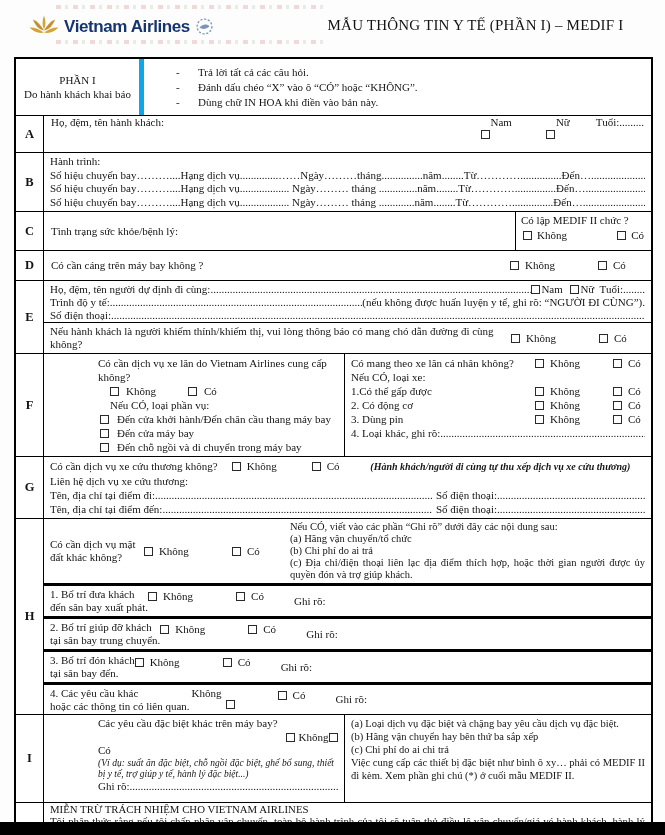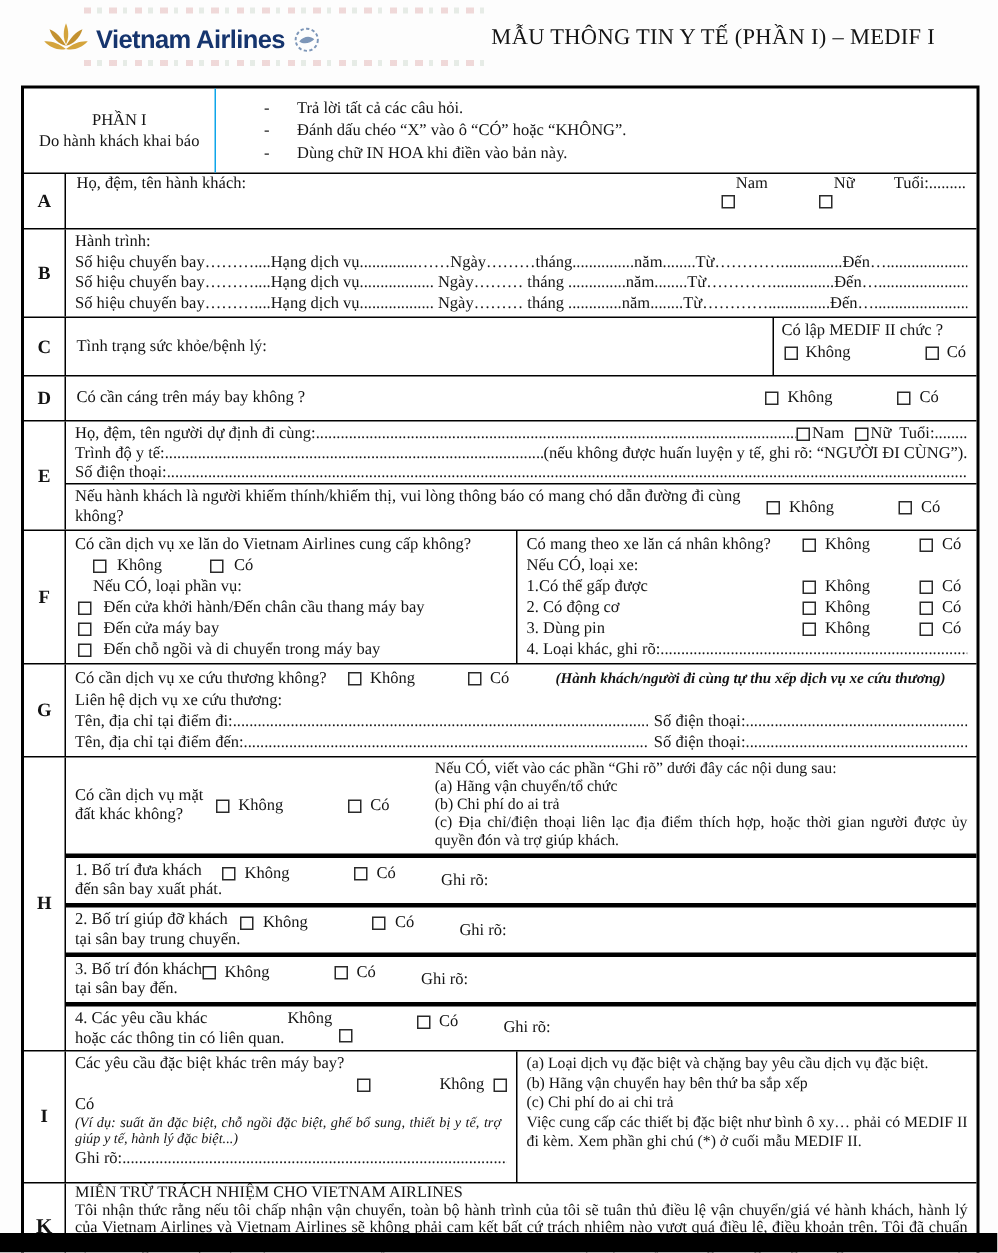--- a/index.html
+++ b/index.html
@@ -27,28 +27,28 @@
   .ccol { flex:1 1 auto; min-width:0; }
   .pad { padding:2px 6px; }
   .line { display:flex; align-items:baseline; white-space:nowrap; overflow:hidden; }
   .cb { display:inline-block; flex:none; width:9px; height:9px; border:1.2px solid #2a2a2a;
         background:#fff; align-self:center; vertical-align:-1px; }
   .dots { flex:1 1 auto; overflow:hidden; white-space:nowrap; }
   .dots-fixed { flex:none; width:148px; overflow:hidden; white-space:nowrap; }
   .ital { font-style:italic; }
   .nowrap { white-space:nowrap; overflow:hidden; }
   
-  .p1-left { flex:none; width:128px; border-right:1px solid #0ea5e9; display:flex; flex-direction:column;
+  .p1-left { flex:none; width:128px; border-right:5px solid #0ea5e9; display:flex; flex-direction:column;
              align-items:center; justify-content:center; text-align:center; line-height:14px; }
   .p1-right { flex:1; display:flex; flex-direction:column; justify-content:center;
               padding-left:32px; line-height:15px; }
   .bullet { display:flex; }
   .bullet .dash { flex:none; width:22px; }
   
-  .split { display:flex; align-items:stretch; width:100%; }
+  .split { display:flex; align-items:stretch; width:100%;margin-left:48px; }
   .split .left { flex:1 1 auto; min-width:0; }
   .split .right { flex:none; width:307px; border-left:1px solid #000; }
   .col-no { flex:none; width:88px; display:flex; align-items:baseline; }
   .col-yes { flex:none; width:46px; display:flex; align-items:baseline; }
   .col-no .cb, .col-yes .cb { margin-right:6px; }
   .hrow { display:flex; border-top:3px solid #000000; align-items:stretch; }
   .hrow.first { border-top:none; }
   .small { font-size:10.5px; line-height:12px; }
   .just { text-align:justify; white-space:normal; }
   .esub { border-top:1px solid #000; padding:2px 6px; display:flex; align-items:center; min-height:19px; }

